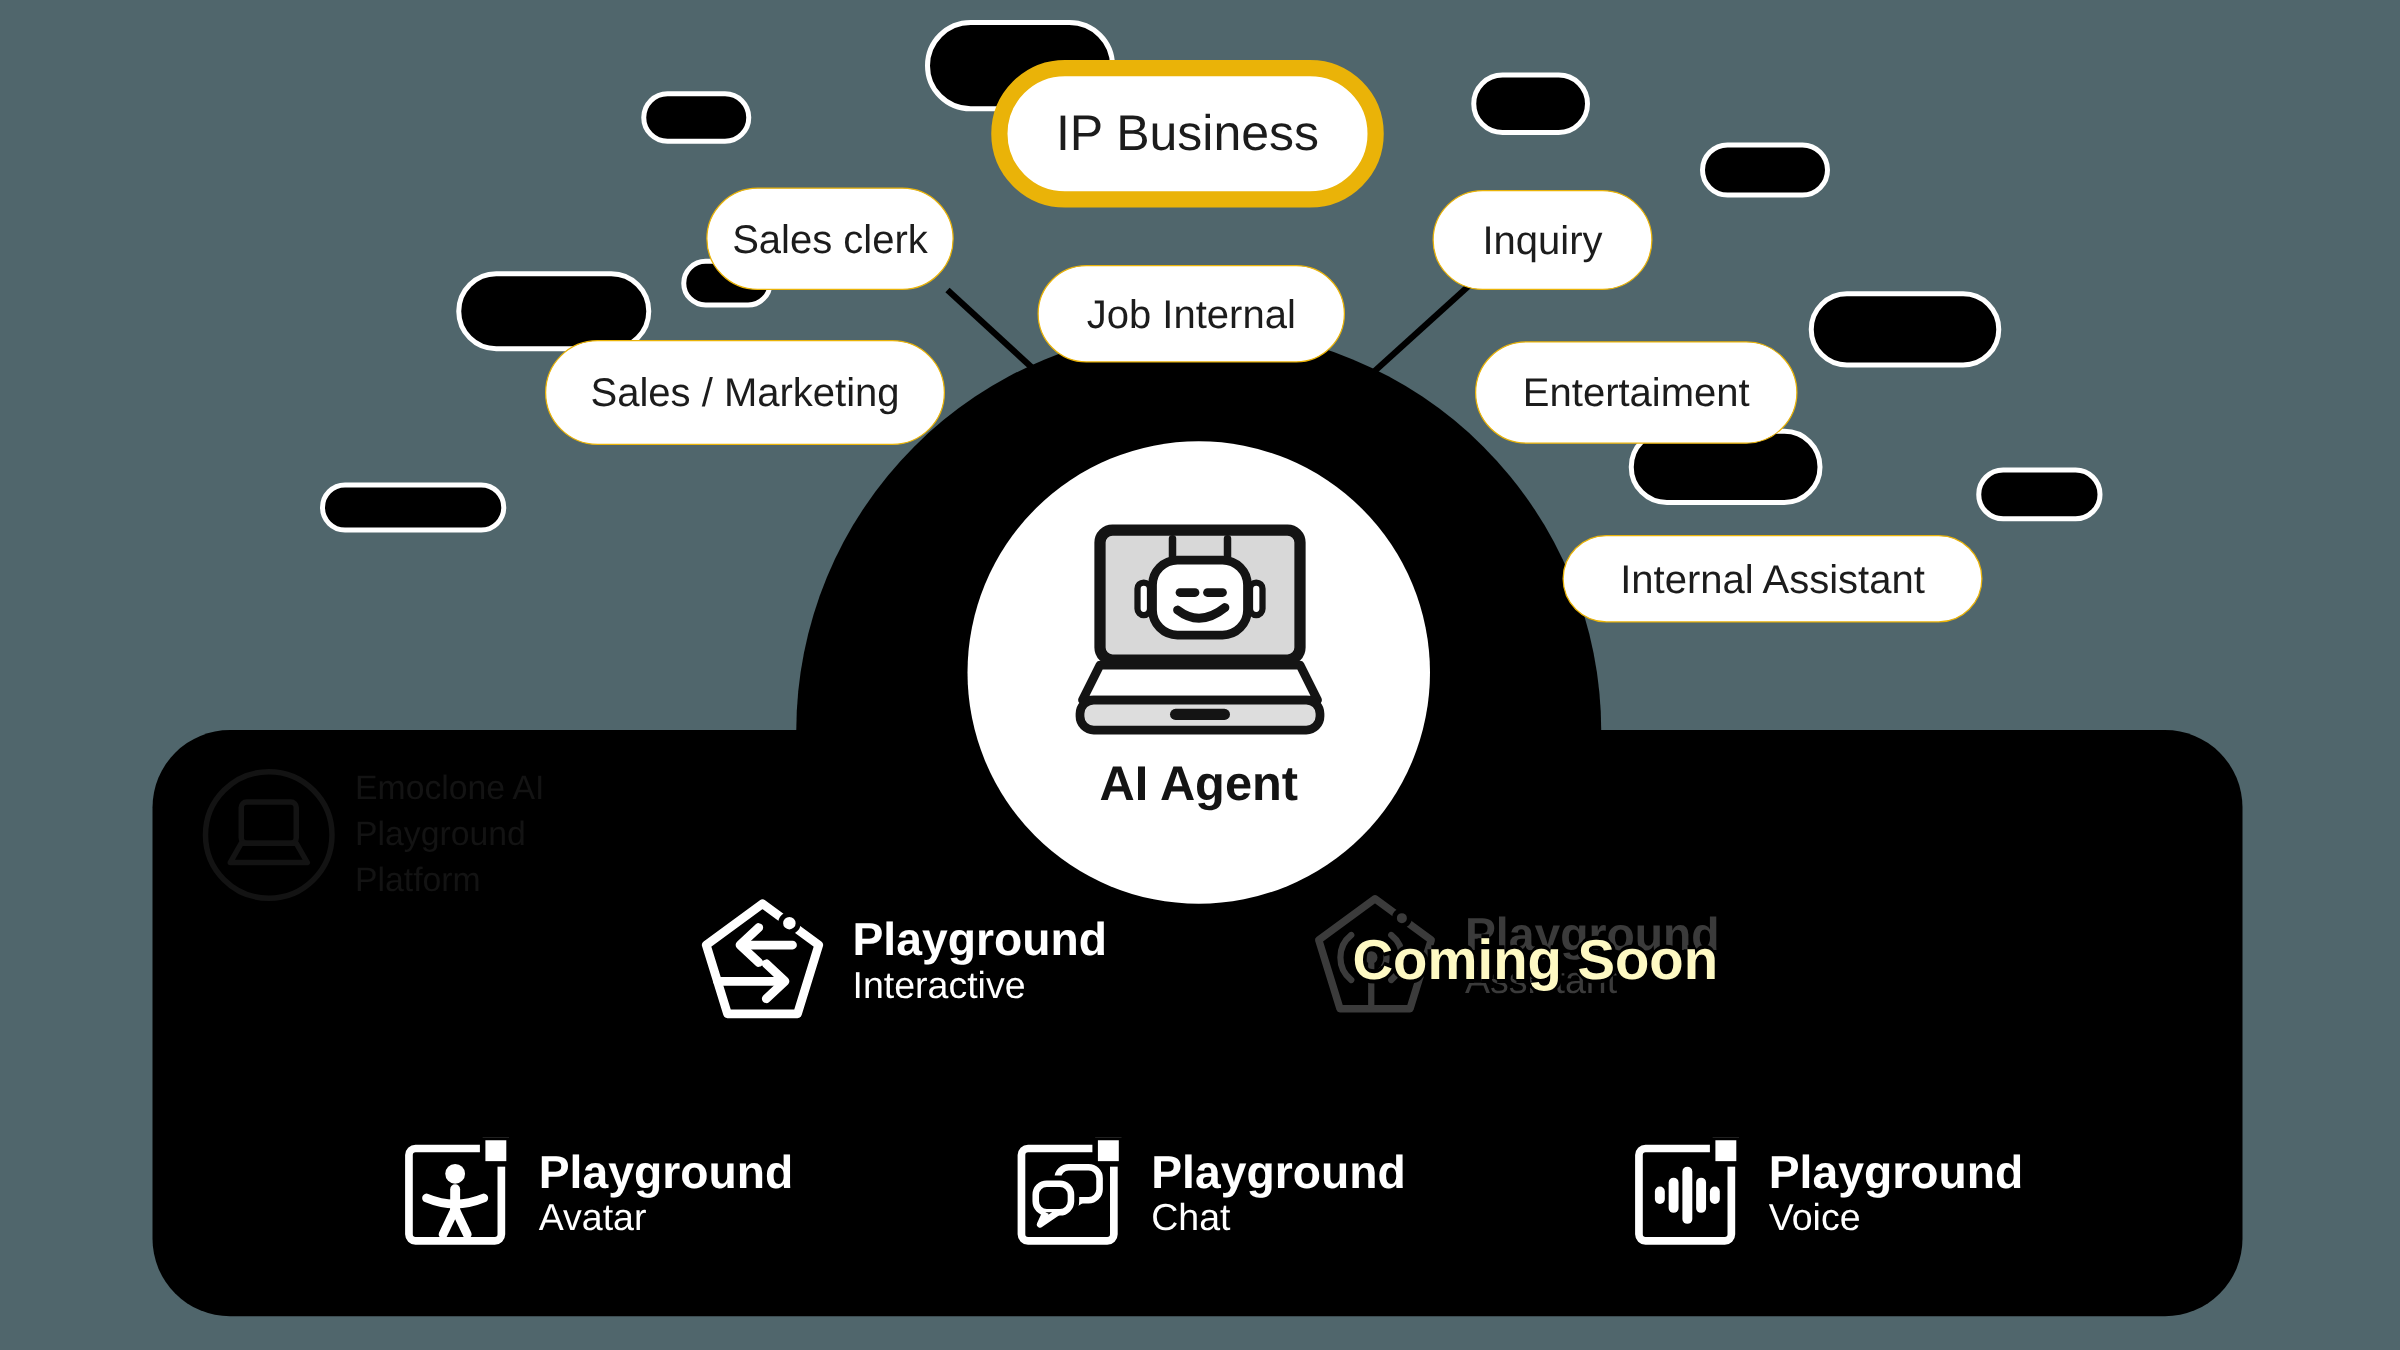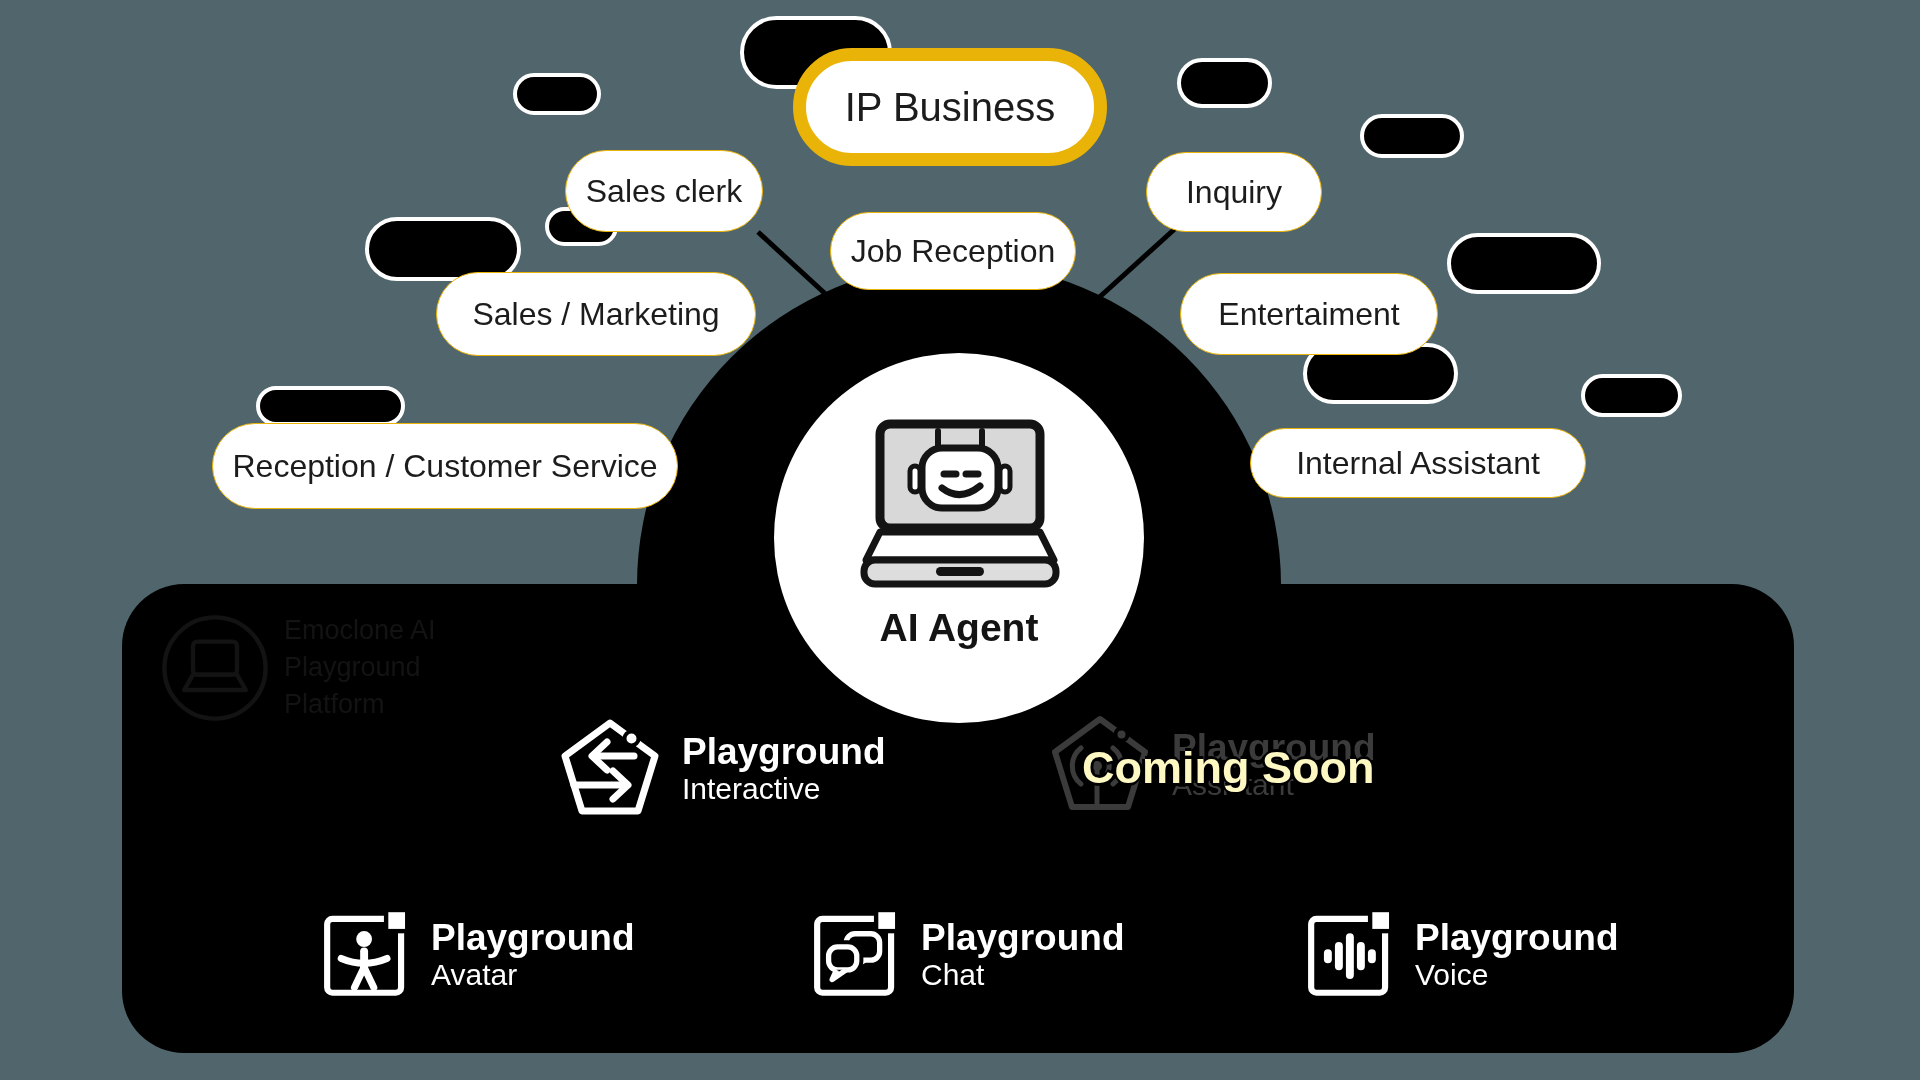--- a/index.html
+++ b/index.html
@@ -79,33 +79,30 @@
   </svg>
   <div class="hub-label">AI Agent</div>
 
   <div class="bubble emph" style="left:793px;top:48px;width:314px;height:118px;">
       <span>IP Business</span>
     </div>
   <div class="bubble" style="left:565px;top:150px;width:198px;height:82px;">
       <span>Sales clerk</span>
     </div>
   <div class="bubble" style="left:830px;top:212px;width:246px;height:78px;">
-      <span>Job Reception</span>
+      <span>Job Internal</span>
     </div>
   <div class="bubble" style="left:1146px;top:152px;width:176px;height:80px;">
       <span>Inquiry</span>
     </div>
   <div class="bubble" style="left:436px;top:272px;width:320px;height:84px;">
       <span>Sales / Marketing</span>
     </div>
   <div class="bubble" style="left:1180px;top:273px;width:258px;height:82px;">
       <span>Entertaiment</span>
-    </div>
-  <div class="bubble" style="left:212px;top:423px;width:466px;height:86px;">
-      <span>Reception / Customer Service</span>
     </div>
   <div class="bubble" style="left:1250px;top:428px;width:336px;height:70px;">
       <span>Internal Assistant</span>
     </div>
 
   <div class="logo-group">
     <svg class="logo-circle" viewBox="0 0 100 100">
       <circle cx="50" cy="50" r="46" fill="none" stroke="#131313" stroke-width="4"></circle>
       <rect x="30" y="26" width="40" height="30" rx="4" fill="none" stroke="#131313" stroke-width="4"></rect>
       <polygon points="30,56 70,56 78,70 22,70" fill="none" stroke="#131313" stroke-width="4" stroke-linejoin="round"></polygon>

